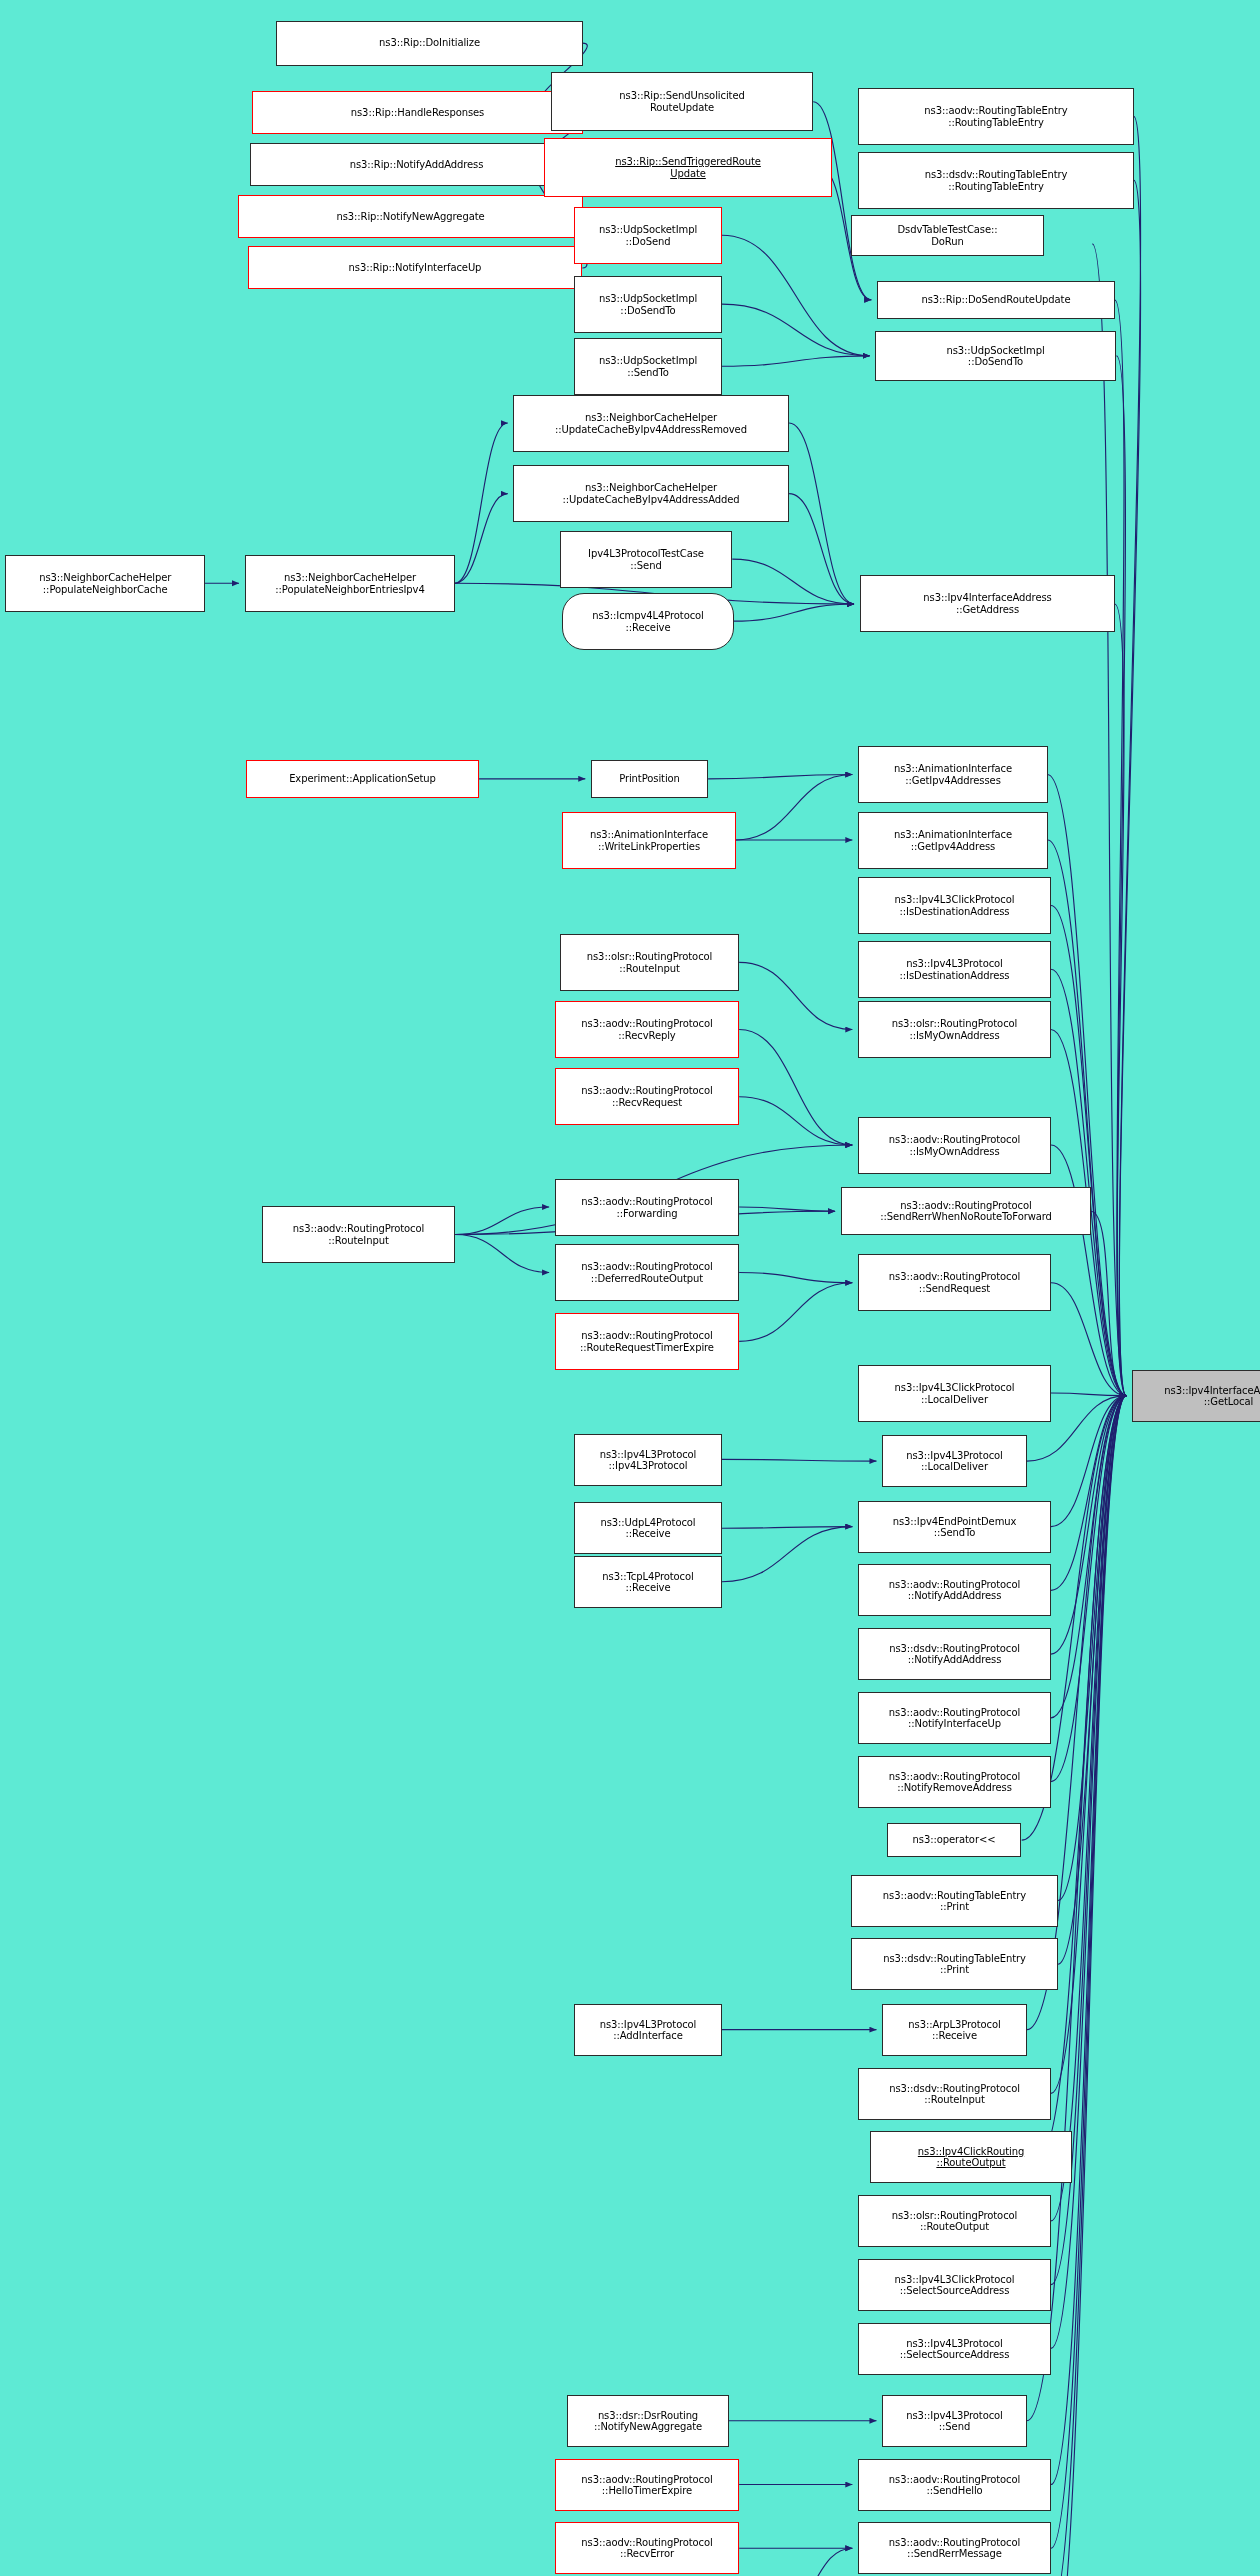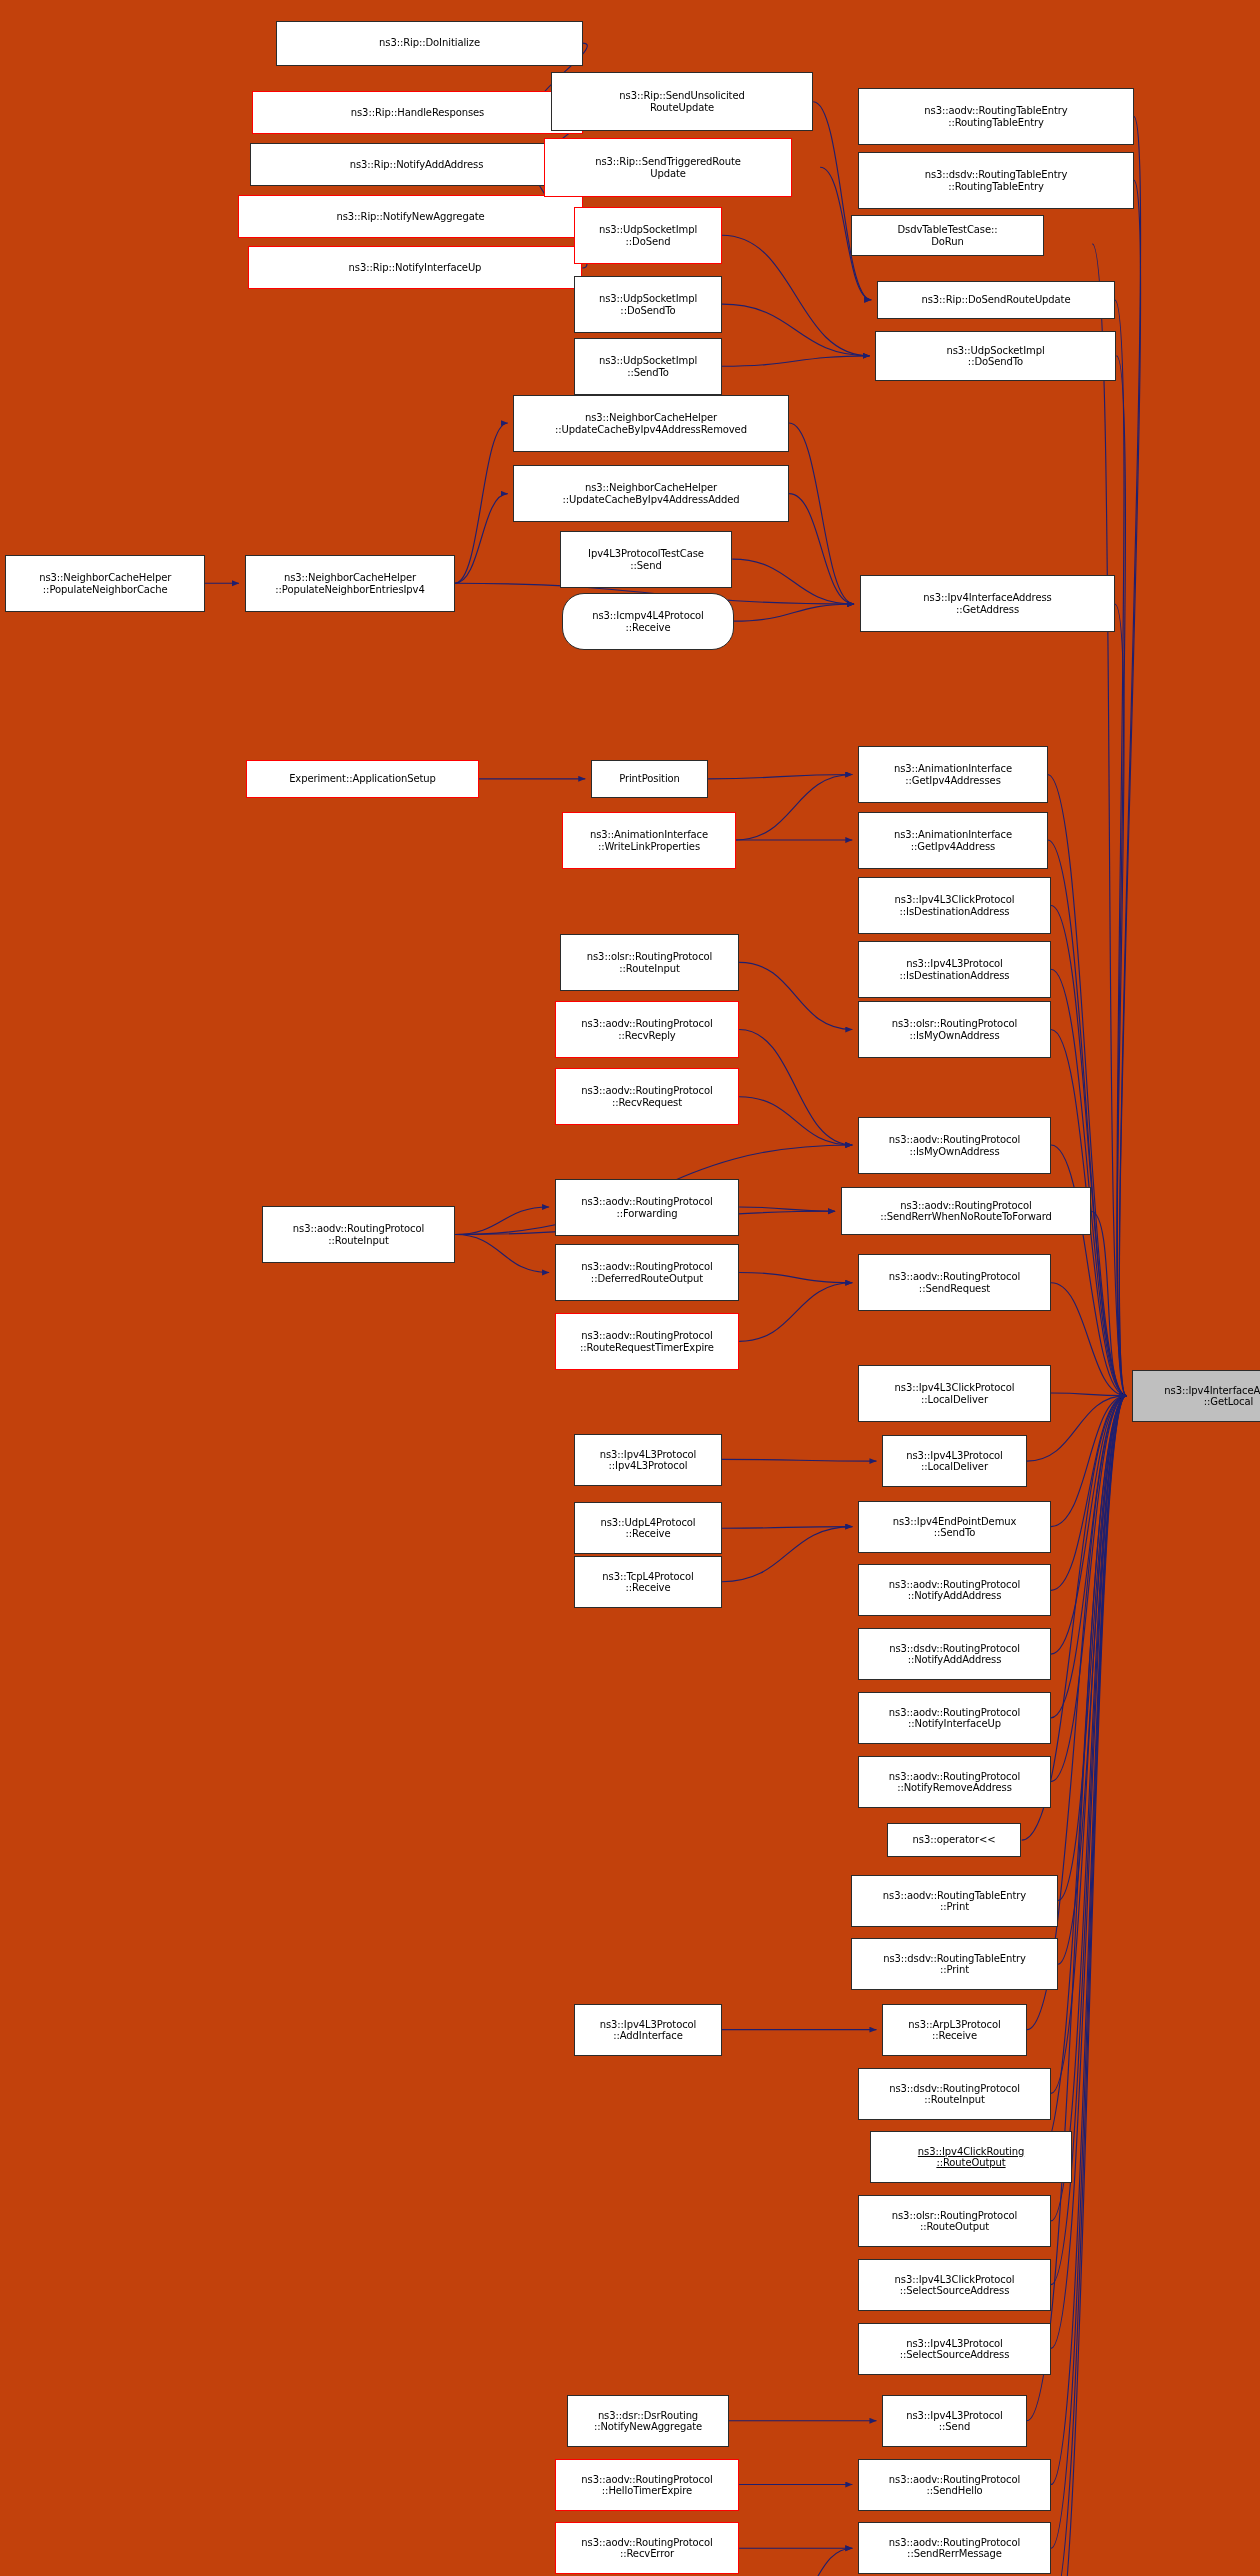--- a/index.html
+++ b/index.html
@@ -1,21 +1,21 @@
 <!DOCTYPE html>
 <html style="font-size:15px"><head>
 <meta charset="utf-8">
 <title>Call Graph</title>
 <style>
   html,body{margin:0;padding:0;background:#ffffff;}
   #canvas{
     position:relative;
     width:1260px;
     height:2576px;
-    background:#c2410c;
+    background:#5eead4;
     font-family:"DejaVu Sans", sans-serif;
     overflow:hidden;
   }
   svg.edges{
     position:absolute;
     left:0;top:0;
     width:1260px;height:2576px;
     pointer-events:none;
   }
   .node{
@@ -130,21 +130,21 @@
       </g>
   </svg>
   <div id="node-layer">
       <div class="node" style="left: 276px; top: 20.7px; width: 307px; height: 45px;"><span>ns3::Rip::DoInitialize</span></div>
       <div class="node red" style="left: 252px; top: 91px; width: 331px; height: 43px;"><span>ns3::Rip::HandleResponses</span></div>
       <div class="node" style="left: 250px; top: 143px; width: 333px; height: 43px;"><span>ns3::Rip::NotifyAddAddress</span></div>
       <div class="node red" style="left: 238px; top: 195px; width: 345px; height: 43px;"><span>ns3::Rip::NotifyNewAggregate</span></div>
       <div class="node red" style="left: 248px; top: 246px; width: 334px; height: 43px;"><span>ns3::Rip::NotifyInterfaceUp</span></div>
       <div class="node" style="left: 551px; top: 72px; width: 262px; height: 59px;"><span>ns3::Rip::SendUnsolicited
 RouteUpdate</span></div>
-      <div class="node red" style="left: 544px; top: 138px; width: 248px; height: 59px;"><span>ns3::Rip::SendTriggeredRoute
+      <div class="node red" style="left: 544px; top: 138px; width: 288px; height: 59px; text-decoration: underline;"><span>ns3::Rip::SendTriggeredRoute
 Update</span></div>
       <div class="node red" style="left: 574px; top: 207px; width: 148px; height: 57px;"><span>ns3::UdpSocketImpl
 ::DoSend</span></div>
       <div class="node" style="left: 574px; top: 276px; width: 148px; height: 57px;"><span>ns3::UdpSocketImpl
 ::DoSendTo</span></div>
       <div class="node" style="left: 574px; top: 338px; width: 148px; height: 57px;"><span>ns3::UdpSocketImpl
 ::SendTo</span></div>
       <div class="node" style="left: 858px; top: 88px; width: 276px; height: 57px;"><span>ns3::aodv::RoutingTableEntry
 ::RoutingTableEntry</span></div>
       <div class="node" style="left: 858px; top: 152px; width: 276px; height: 57px;"><span>ns3::dsdv::RoutingTableEntry

